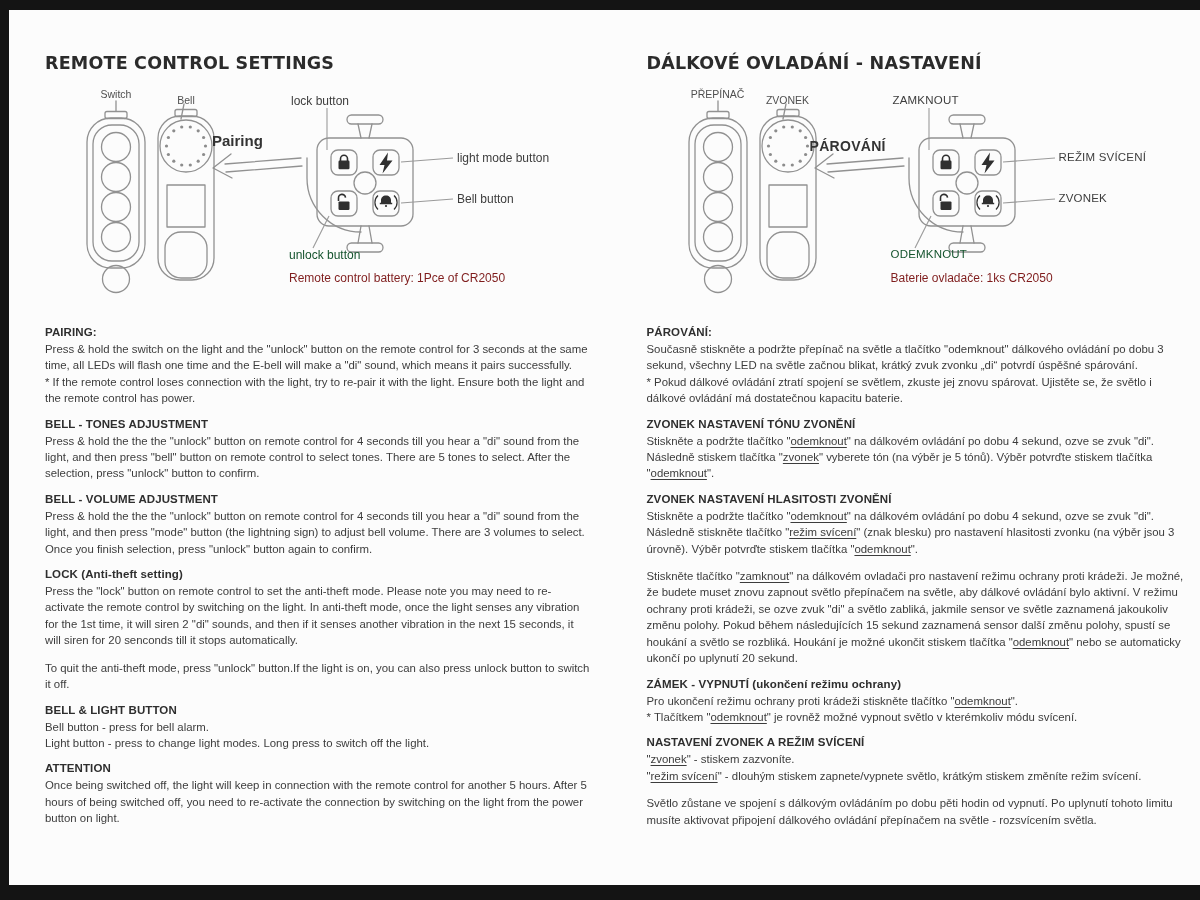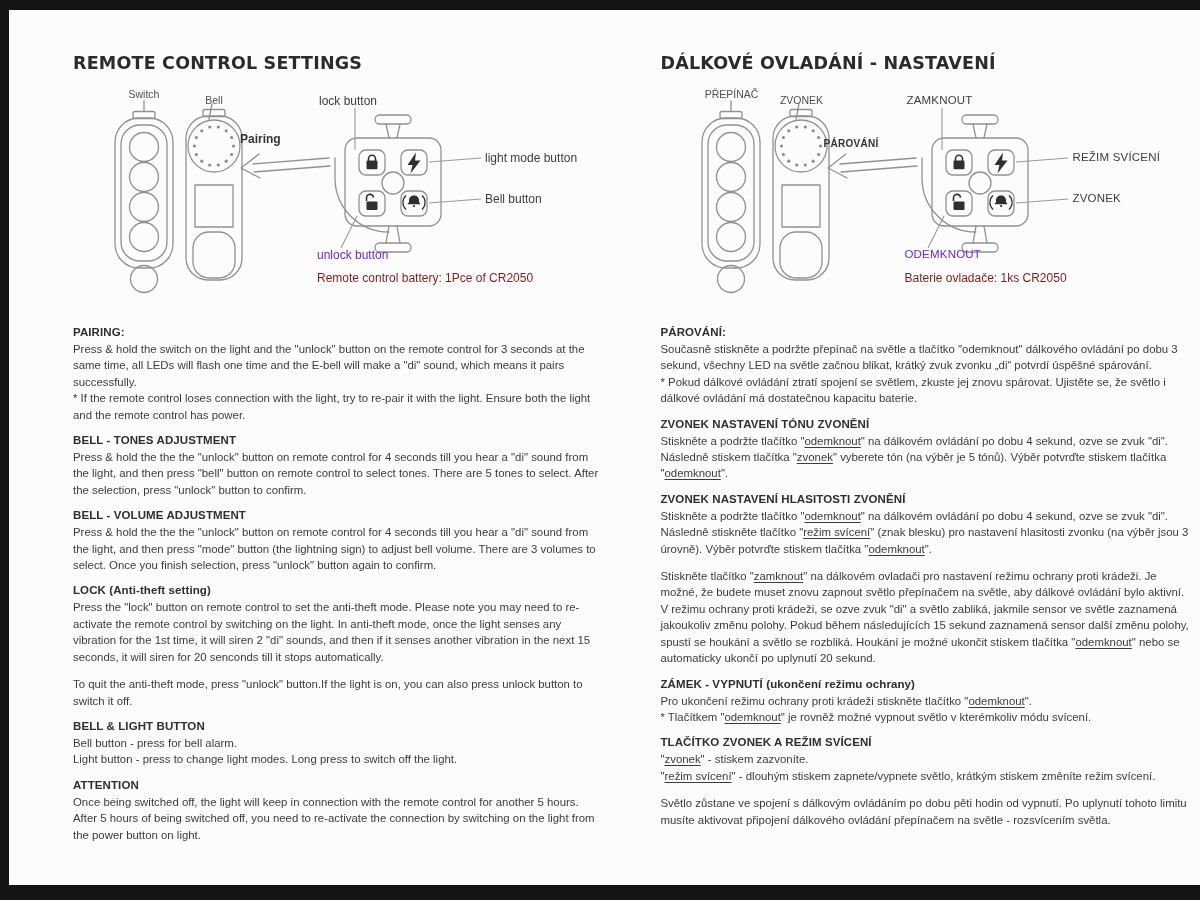--- a/index.html
+++ b/index.html
@@ -1,44 +1,44 @@
 <!DOCTYPE html>
 <html><head>
 <meta charset="utf-8">
 <style>
   html,body{margin:0;padding:0;background:#e8e8e8;}
   .page{
     width:1200px;height:900px;box-sizing:border-box;
     background:#fcfcfc;
     border-left:9px solid #141414;border-top:10px solid #141414;border-bottom:15px solid #141414;
-    padding:28px 10px 0 64px;
+    padding:28px 10px 0 36px;
     display:flex;
     font-family:"Liberation Sans",sans-serif;
     color:#3a3a3a;
     overflow:hidden;
   }
   .col{position:relative;}
   .col-left{width:546px;}
   .col-right{width:544px;margin-left:56px;}
   .title{
     font-family:"DejaVu Sans",sans-serif;
     font-weight:bold;font-size:17.5px;line-height:22px;letter-spacing:.2px;
     color:#2b2b2b;margin:14px 0 14px 0;
   }
   .diagram{position:relative;height:212px;margin-top:8px;margin-bottom:26px;}
   .diagram svg{position:absolute;left:0;top:0;}
   .lbl{position:absolute;font-size:10.5px;color:#4f4f4f;white-space:nowrap;}
   .lbl-switch{left:29px;top:0;width:84px;text-align:center;}
   .lbl-bell-top{left:111px;top:6px;width:60px;text-align:center;}
-  .lbl-pairing{left:167px;top:44px;font-weight:bold;font-size:12px;color:#333;}
-  .cz .lbl-pairing{left:163px;top:50px;font-size:10px;letter-spacing:.3px;}
+  .lbl-pairing{left:167px;top:44px;font-weight:bold;font-size:15px;color:#333;}
+  .cz .lbl-pairing{left:163px;top:50px;font-size:14px;letter-spacing:.3px;}
   .lbl-lock{left:246px;top:6px;font-size:12px;color:#3d3d3d;}
   .lbl-lightmode{left:412px;top:63px;font-size:12px;color:#3d3d3d;}
   .lbl-bellbtn{left:412px;top:104px;font-size:12px;color:#3d3d3d;}
-  .lbl-unlock{left:244px;top:160px;font-size:12px;color:#6d28d9;}
+  .lbl-unlock{left:244px;top:160px;font-size:12px;color:#14532d;}
   .lbl-battery{left:244px;top:183px;font-size:12px;color:#7f1d1d;}
   .cz .lbl-lock,.cz .lbl-unlock{font-size:11.5px;letter-spacing:.2px;}
   .cz .lbl-lightmode,.cz .lbl-bellbtn{font-size:11.5px;letter-spacing:.2px;}
   .section{margin-bottom:11px;}
   .sec-h{font-weight:bold;font-size:11.5px;color:#2e2e2e;margin-bottom:3px;letter-spacing:.1px;}
   .sec-b{font-size:11.4px;line-height:16.4px;color:#3c3c3c;}
   .sec-b u{text-underline-offset:2px;}
 </style>
 </head>
 <body>
@@ -266,21 +266,21 @@
           <div class="sec-b">Stiskněte a podržte tlačítko "<u>odemknout</u>" na dálkovém ovládání po dobu 4 sekund, ozve se zvuk "di". Následně stiskněte tlačítko "<u>režim svícení</u>" (znak blesku) pro nastavení hlasitosti zvonku (na výběr jsou 3 úrovně). Výběr potvrďte stiskem tlačítka "<u>odemknout</u>".</div>
         </div>
         <div class="section">
           <div class="sec-b">Stiskněte tlačítko "<u>zamknout</u>" na dálkovém ovladači pro nastavení režimu ochrany proti krádeži. Je možné, že budete muset znovu zapnout světlo přepínačem na světle, aby dálkové ovládání bylo aktivní. V režimu ochrany proti krádeži, se ozve zvuk "di" a světlo zabliká, jakmile sensor ve světle zaznamená jakoukoliv změnu polohy. Pokud během následujících 15 sekund zaznamená sensor další změnu polohy, spustí se houkání a světlo se rozbliká. Houkání je možné ukončit stiskem tlačítka "<u>odemknout</u>" nebo se automaticky ukončí po uplynutí 20 sekund.</div>
         </div>
         <div class="section">
           <div class="sec-h">ZÁMEK - VYPNUTÍ (ukončení režimu ochrany)</div>
           <div class="sec-b">Pro ukončení režimu ochrany proti krádeži stiskněte tlačítko "<u>odemknout</u>".<br>* Tlačítkem "<u>odemknout</u>" je rovněž možné vypnout světlo v kterémkoliv módu svícení.</div>
         </div>
         <div class="section">
-          <div class="sec-h">TLAČÍTKO ZVONEK A REŽIM SVÍCENÍ</div>
+          <div class="sec-h">NASTAVENÍ ZVONEK A REŽIM SVÍCENÍ</div>
           <div class="sec-b">"<u>zvonek</u>" - stiskem zazvoníte.<br>"<u>režim svícení</u>" - dlouhým stiskem zapnete/vypnete světlo, krátkým stiskem změníte režim svícení.</div>
         </div>
         <div class="section">
           <div class="sec-b">Světlo zůstane ve spojení s dálkovým ovládáním po dobu pěti hodin od vypnutí. Po uplynutí tohoto limitu musíte aktivovat připojení dálkového ovládání přepínačem na světle - rozsvícením světla.</div>
         </div>
       </div>
   </div>
 
 </div>
 

